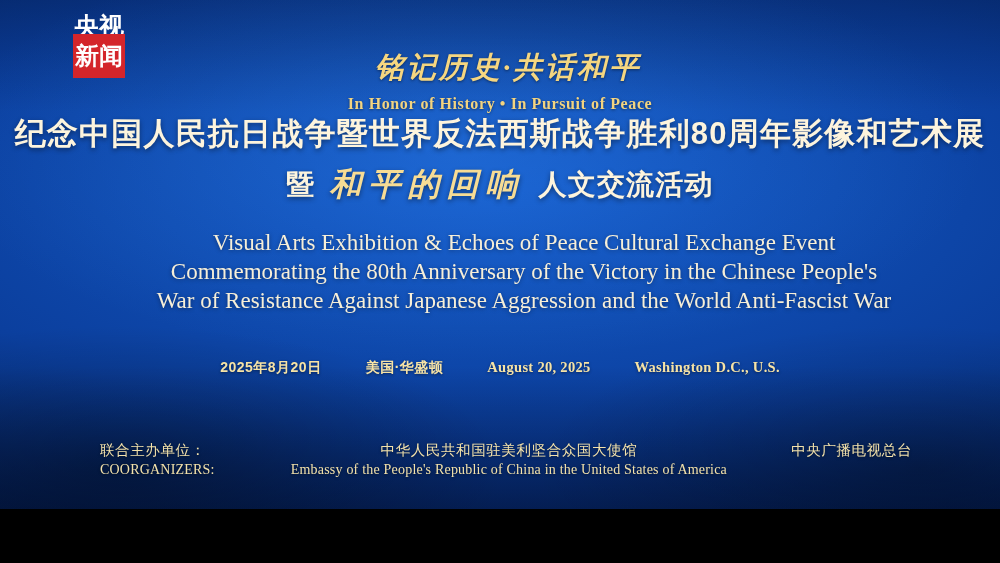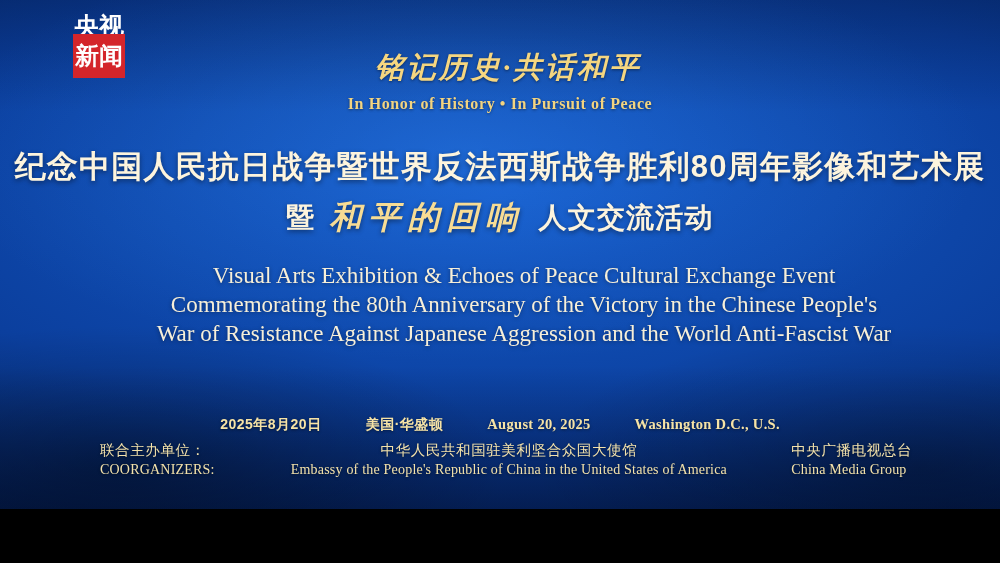--- a/index.html
+++ b/index.html
@@ -92,21 +92,20 @@
   .slogan-en {
     margin-top: 7px;
     font-family: "Liberation Serif", serif;
     font-weight: 700;
     font-size: 16px;
     letter-spacing: 0.6px;
     color: #f3d480;
     text-shadow: 0 1px 3px rgba(0,0,0,0.45);
   }
   .title-cn-1 {
-    margin-top: 33px;
     font-family: "Liberation Sans", sans-serif;
     font-weight: 700;
     font-size: 31px;
     letter-spacing: 1.2px;
     color: #fdf4dd;
     text-shadow: 0 2px 5px rgba(0,0,0,0.45);
   }
   .title-cn-2 {
     margin-top: 8px;
     font-family: "Liberation Sans", sans-serif;
@@ -135,21 +134,21 @@
     font-size: 23px;
     line-height: 29px;
     color: #f7efd8;
     text-shadow: 0 1px 4px rgba(0,0,0,0.4);
     padding-left: 48px;
   }
   .title-en div { white-space: nowrap; }
 
   
   .meta {
-    margin-top: 68px;
+    margin-top: 44px;
     display: flex;
     justify-content: center;
     align-items: baseline;
     gap: 44px;
     color: #f6e3a6;
     text-shadow: 0 1px 3px rgba(0,0,0,0.45);
   }
   .meta .cn {
     font-family: "Liberation Sans", sans-serif;
     font-weight: 700;
@@ -240,17 +239,16 @@
     <div class="col">
       <div class="org-cn">联合主办单位：</div>
       <div class="org-en">COORGANIZERS:</div>
     </div>
     <div class="col mid">
       <div class="org-cn">中华人民共和国驻美利坚合众国大使馆</div>
       <div class="org-en">Embassy of the People's Republic of China in the United States of America</div>
     </div>
     <div class="col right">
       <div class="org-cn">中央广播电视总台</div>
-      <div class="org-en">China Media Group</div>
     </div>
   </div>
 
 </div>
 
 </body></html>

